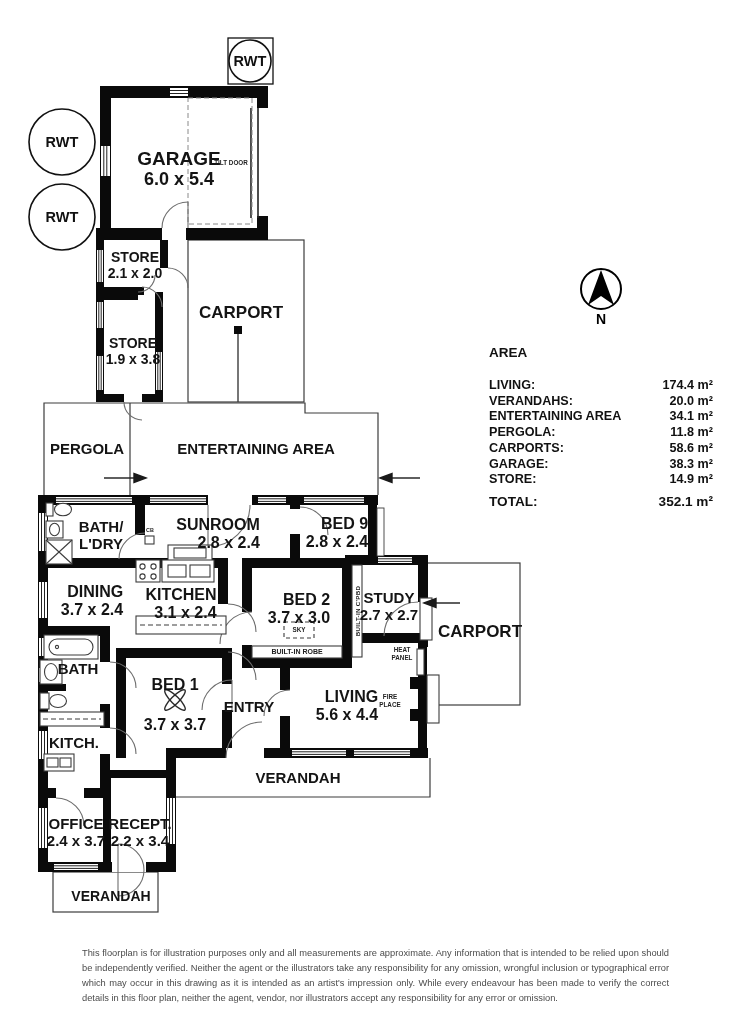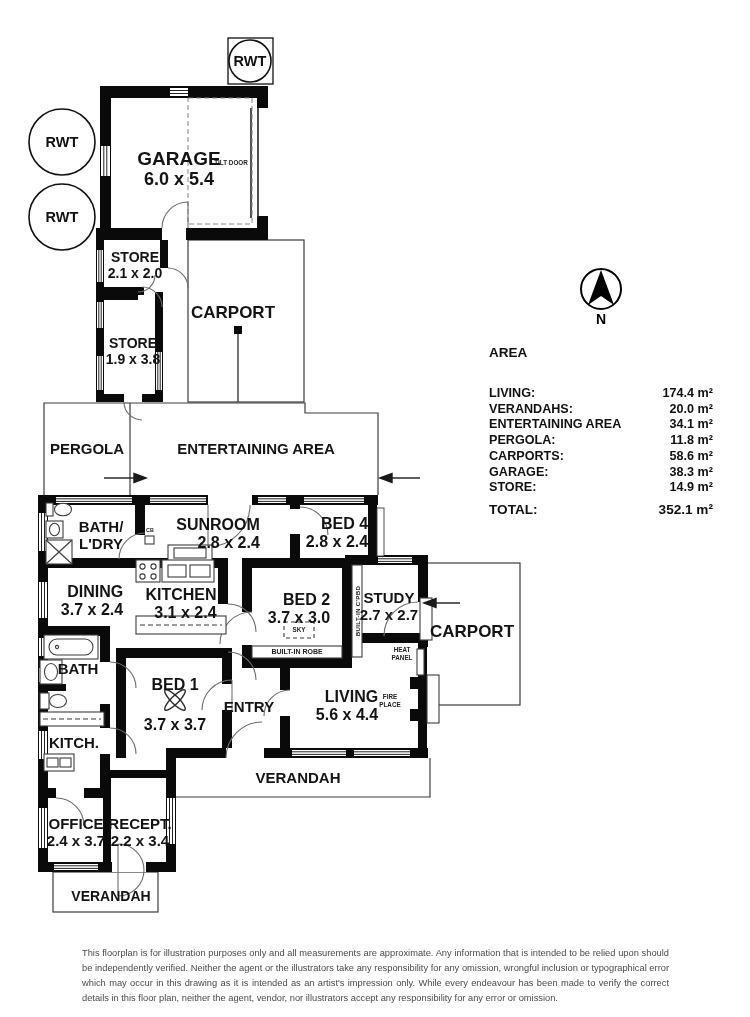--- a/index.html
+++ b/index.html
@@ -2,31 +2,31 @@
 <html><head>
 <meta charset="utf-8">
 <style>
   html,body{margin:0;padding:0;background:#fff;}
   #canvas{position:relative;width:750px;height:1017px;background:#fff;overflow:hidden;
           font-family:"Liberation Sans","DejaVu Sans",sans-serif;}
   #plan-svg{position:absolute;left:0;top:0;}
   .room{position:absolute;transform:translateX(-50%);text-align:center;font-weight:700;
         color:#141414;line-height:1.12;white-space:nowrap;}
   .room .nm,.room .dm{white-space:nowrap;}
-  .s19{font-size:19px;} .s17{font-size:17px;} .s16{font-size:16px;text-align:right;}
+  .s19{font-size:19px;} .s17{font-size:17px;margin-left:8px;} .s16{font-size:16px;text-align:right;}
   .s15{font-size:15px;} .s14{font-size:14px;padding-left:12px;}
   .tiny{position:absolute;transform:translateX(-50%);text-align:center;font-weight:700;
         color:#222;line-height:1.25;white-space:nowrap;}
   .t6{font-size:6.3px;} .t5{font-size:5.4px;} .t7{font-size:7px;}
   .vtext{position:absolute;transform:translate(-50%,-50%) rotate(-90deg);font-size:6.2px;
          font-weight:700;color:#222;white-space:nowrap;letter-spacing:.3px;}
   .rwt-lbl{position:absolute;transform:translate(-50%,-50%);font-weight:700;font-size:14.5px;color:#111;}
   .north-n{position:absolute;transform:translateX(-50%);font-weight:700;font-size:14px;color:#000;}
   #area-table{position:absolute;left:489px;top:345px;width:224px;color:#111;}
-  #area-table .at-title{font-size:13.5px;font-weight:700;margin-bottom:26px;}
+  #area-table .at-title{font-size:13.5px;font-weight:700;margin-bottom:18px;}
   .at-row{display:flex;justify-content:space-between;font-size:12.6px;font-weight:700;line-height:15.7px;}
   .at-total{display:flex;justify-content:space-between;font-size:13.6px;font-weight:700;margin-top:6px;}
   #disclaimer{position:absolute;left:82px;top:946px;width:587px;font-size:9.3px;line-height:14.9px;
               color:#4b4b4b;text-align:justify;}
 </style>
 </head>
 <body>
 
 <div id="canvas">
 
@@ -345,21 +345,21 @@
 </div>
 <div class="room s15" style="left:101px;top:519px">
   <div class="nm">BATH/</div>
   <div class="nm">L'DRY</div>
 </div>
 <div class="room s16" style="left:218px;top:516px">
   <div class="nm">SUNROOM</div>
   <div class="dm">2.8 x 2.4</div>
 </div>
 <div class="room s16" style="left:337px;top:515px">
-  <div class="nm">BED 4</div>
+  <div class="nm">BED 9</div>
   <div class="dm">2.8 x 2.4</div>
 </div>
 <div class="room s16" style="left:92px;top:583px">
   <div class="nm">DINING</div>
   <div class="dm">3.7 x 2.4</div>
 </div>
 <div class="room s16" style="left:181px;top:586px">
   <div class="nm">KITCHEN</div>
   <div class="dm">3.1 x 2.4</div>
 </div>

